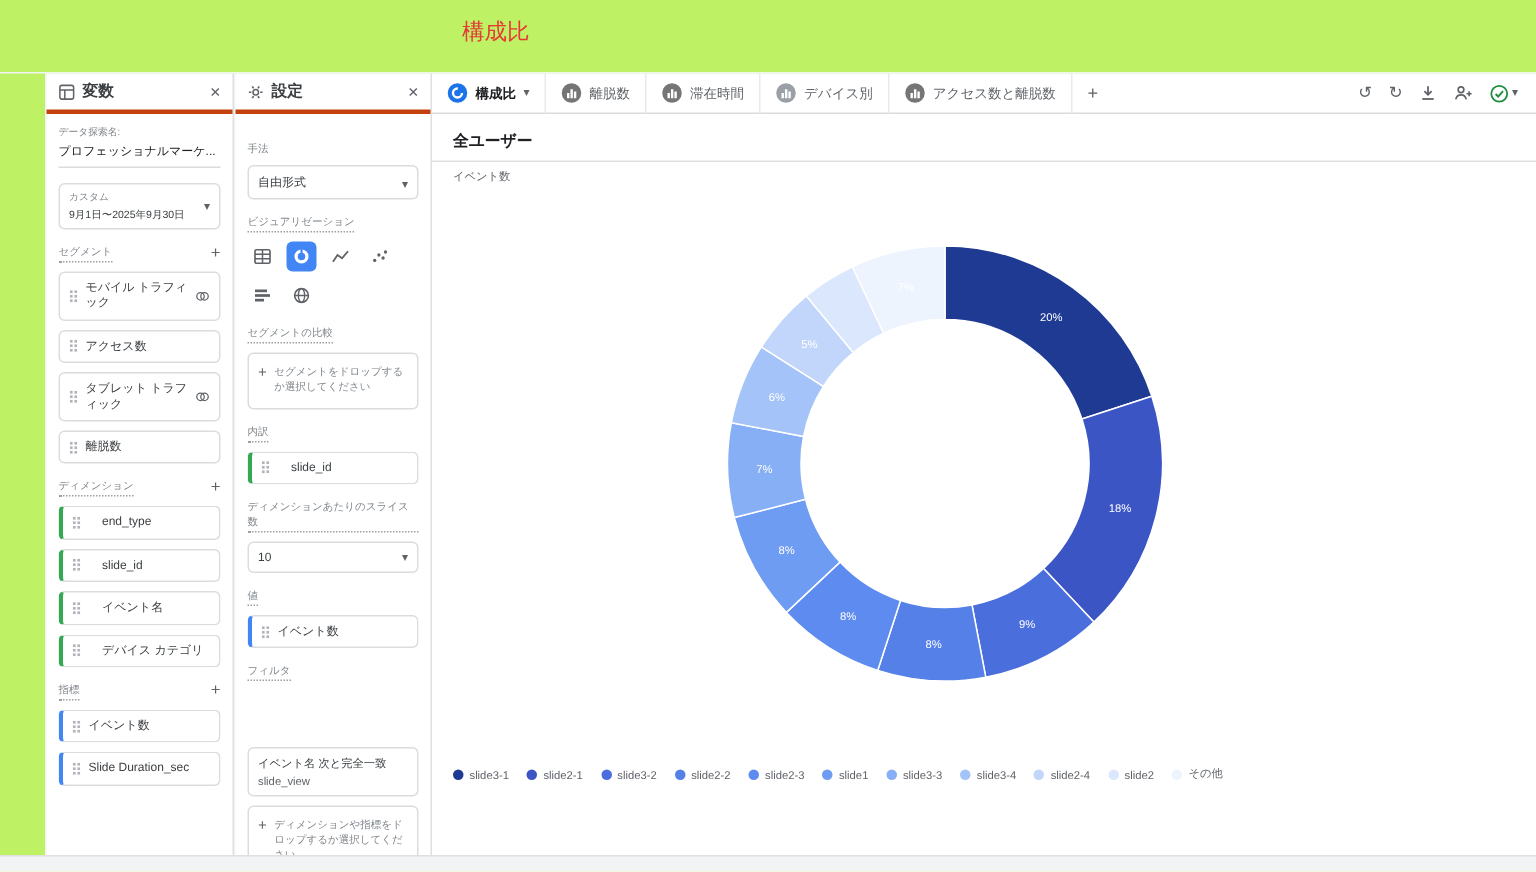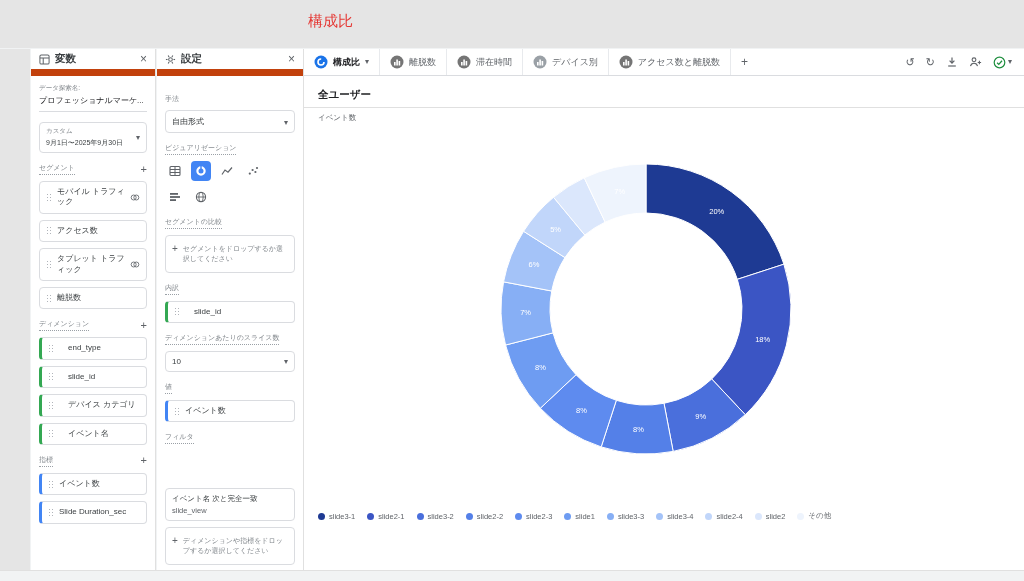--- a/index.html
+++ b/index.html
@@ -1,29 +1,29 @@
 <!DOCTYPE html>
 <html><head>
 <meta charset="utf-8">
 <style>
   * { margin:0; padding:0; box-sizing:border-box; }
   html,body { width:1024px; height:581px; background:#fff;
     font-family:"Liberation Sans","DejaVu Sans",sans-serif; color:#3c4043; overflow:hidden; }
-  .page { position:relative; width:1024px; height:581px; background:#e5e5e5;padding-left:32px; }
+  .page { position:relative; width:1024px; height:581px; background:#bef264;padding-left:32px; }
 
   .annotation { position:absolute; left:308px; top:12px; font-size:15px; color:#e53935; font-weight:500; }
 
   .workspace { position:absolute; top:48px; left:0; right:0; bottom:11px; display:flex; border-top:1px solid #f1f3f4; }
   .spacer { width:30px; flex:0 0 auto; }
 
   .panel { background:#fff; border-right:1px solid #e0e0e0; border-left:1px solid #f1f3f4; display:flex; flex-direction:column; }
   .panel.variables { width:126px; flex:0 0 auto; }
-  .panel.settings  { width:148px; flex:0 0 auto; }
+  .panel.settings  { width:132px; flex:0 0 auto; }
   .panel-head { height:27px; flex:0 0 auto; display:flex; align-items:center; justify-content:space-between;
-    padding:0 8px; border-bottom:7px solid #c2410c;gap:29px; }
+    padding:0 8px; border-bottom:3px solid #c2410c;gap:29px; }
   .ph-left { display:flex; align-items:center; gap:5px; font-size:10.5px; font-weight:700; color:#3c4043; }
   .close { font-size:12px; color:#5f6368; cursor:pointer; line-height:1; }
   .panel-body { padding:8px; overflow:hidden; }
 
   .tiny-label { font-size:6.5px; color:#80868b; margin-bottom:2px; }
   .expl-name { font-size:8px; color:#202124; padding-bottom:5px; border-bottom:1px solid #dadce0; }
   .field { margin-bottom:10px; }
 
   .date-box { display:flex; justify-content:space-between; align-items:center; border:1px solid #dadce0;
     border-radius:4px; padding:4px 6px; margin-bottom:10px; cursor:pointer; }
@@ -155,25 +155,25 @@
         <div class="chip dim">
           <span class="handle"></span>
           <span class="chip-text">end_type</span>
         </div>
         <div class="chip dim">
           <span class="handle"></span>
           <span class="chip-text">slide_id</span>
         </div>
         <div class="chip dim">
           <span class="handle"></span>
+          <span class="chip-text">イベント名</span>
+        </div>
+        <div class="chip dim">
+          <span class="handle"></span>
           <span class="chip-text">デバイス カテゴリ</span>
-        </div>
-        <div class="chip dim">
-          <span class="handle"></span>
-          <span class="chip-text">イベント名</span>
         </div>
 
         <div class="sec-head">
           <span class="sec-label dotted">指標</span>
           <span class="add">+</span>
         </div>
         <div class="chip met">
           <span class="handle"></span>
           <span class="chip-text">イベント数</span>
         </div>

